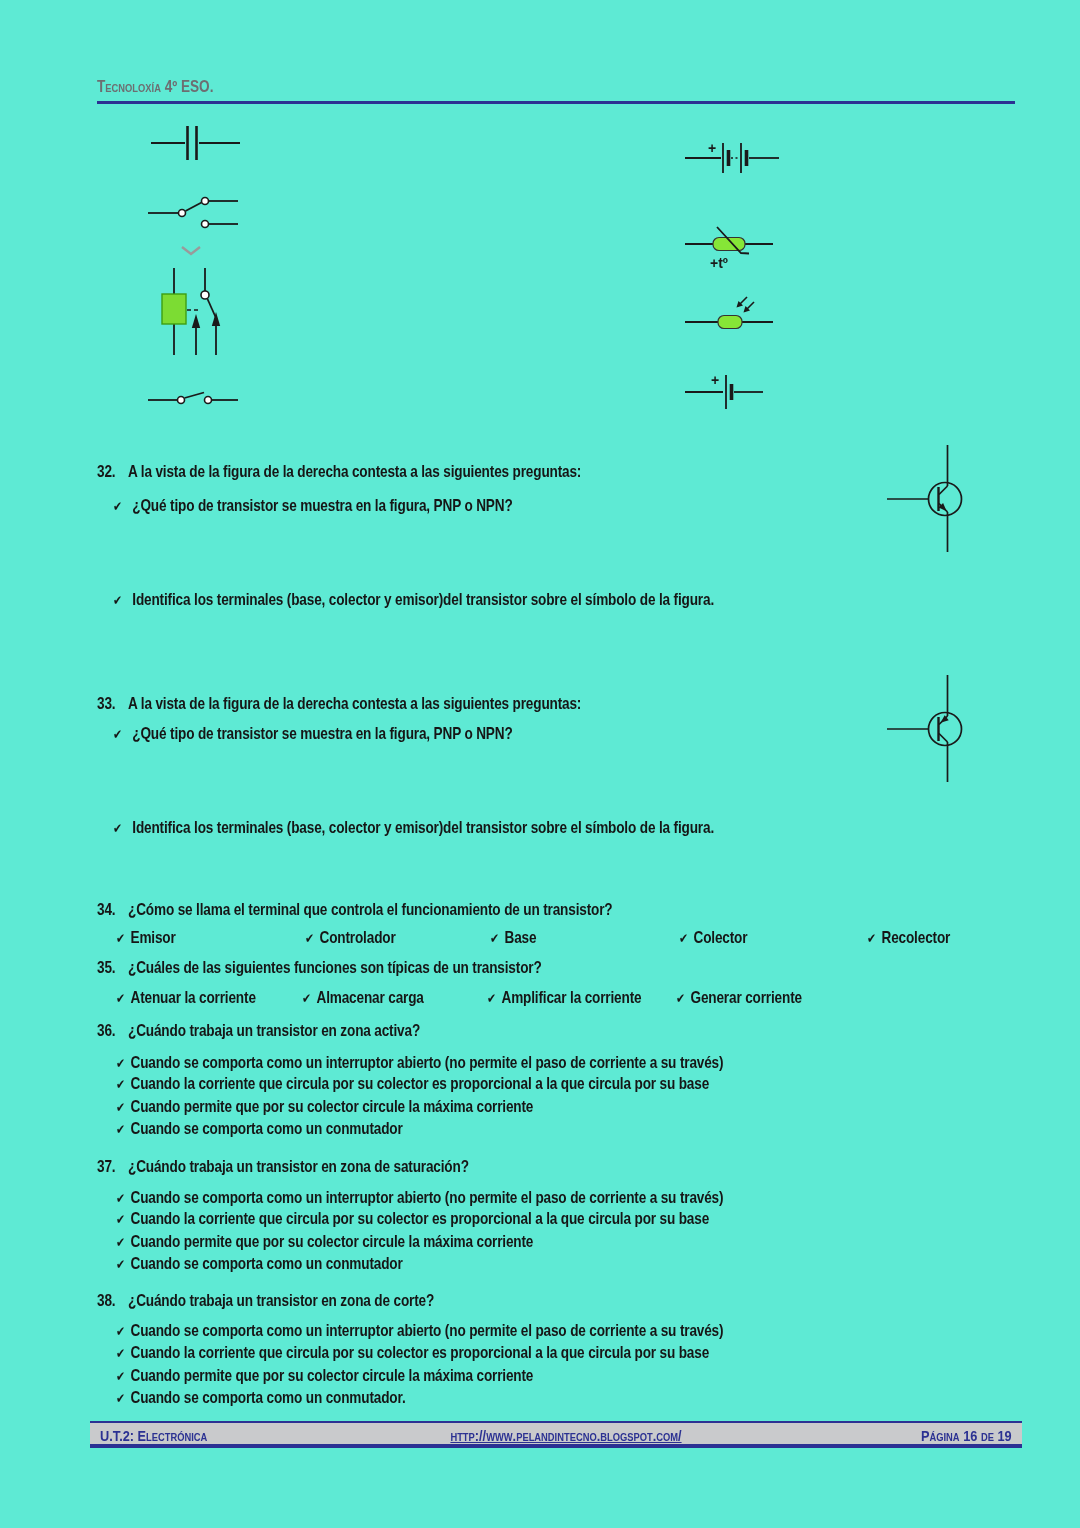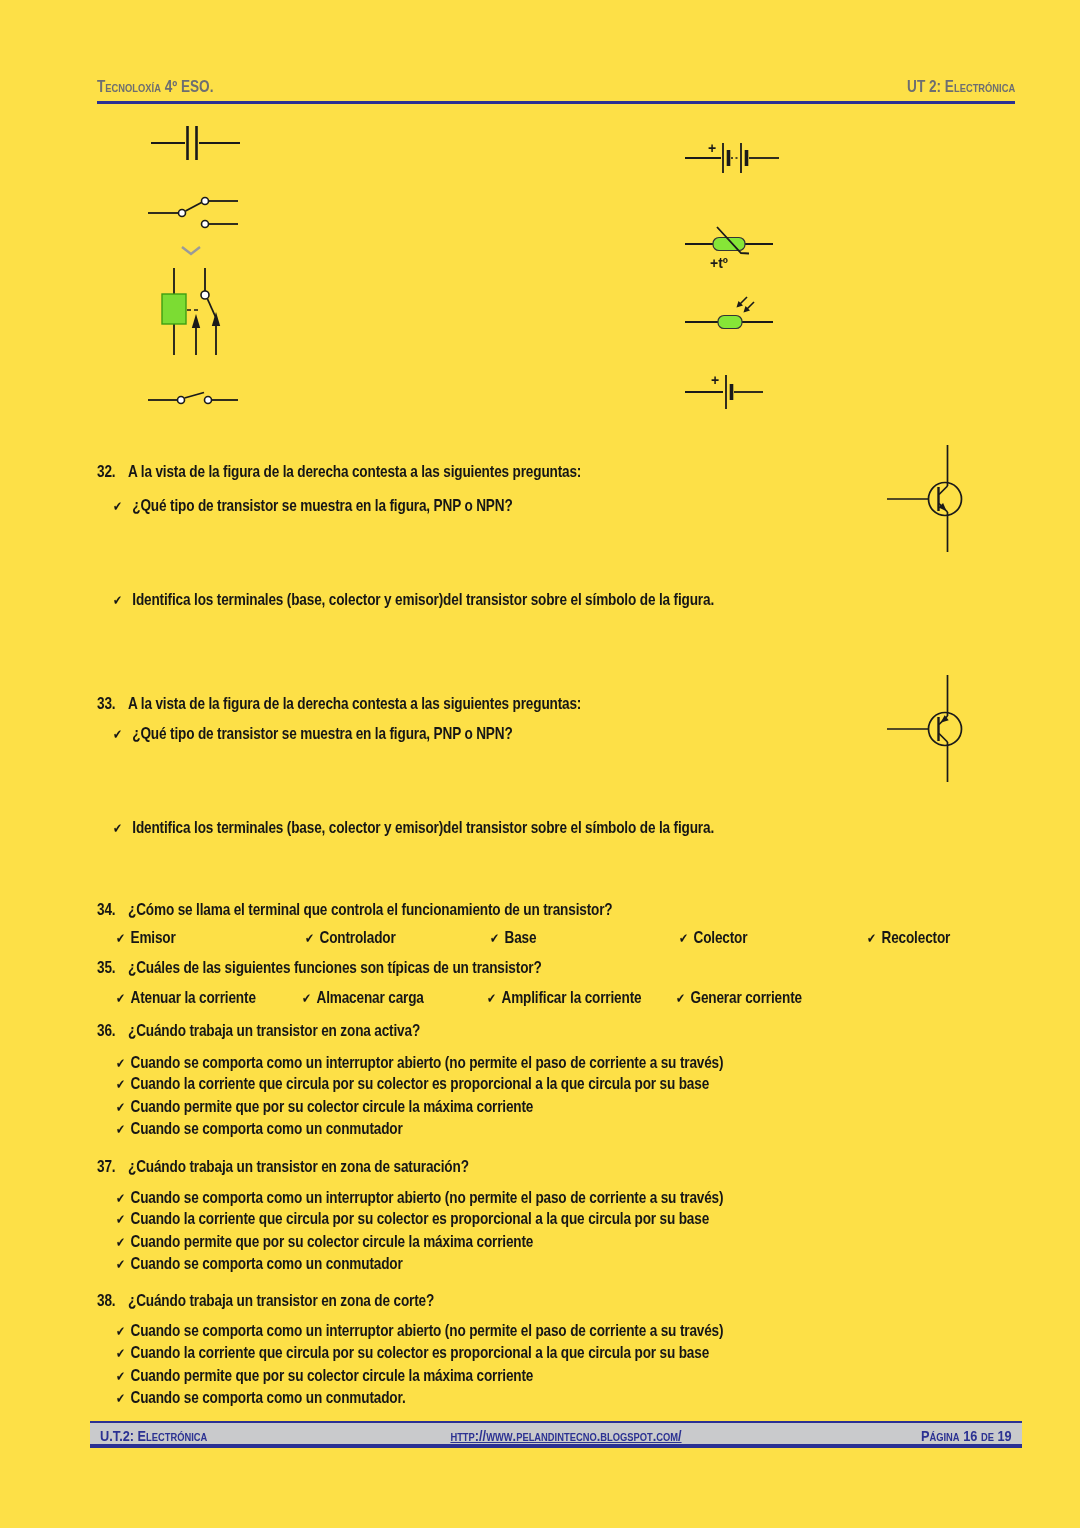--- a/index.html
+++ b/index.html
@@ -1,16 +1,16 @@
 <!DOCTYPE html>
 <html><head>
 <meta charset="utf-8">
 <style>
   html,body{margin:0;padding:0;background:#fff;}
-  .page{position:relative;width:1080px;height:1528px;background:#fde047;overflow:hidden;
+  .page{position:relative;width:1080px;height:1528px;background:#5eead4;overflow:hidden;
         font-family:"Liberation Sans",sans-serif;}
   .abs{position:absolute;}
   
   .ct{position:absolute;display:inline-block;white-space:nowrap;
       font:700 17px "Liberation Sans",sans-serif;letter-spacing:-0.2px;color:#161616;
       transform:scaleX(0.8);transform-origin:0 50%;}
   .ct .chk{font-family:"DejaVu Sans",sans-serif;font-size:13.5px;margin-right:7px;}
   .ct .chk.gap2{margin-right:13px;}
   
   .hdr{position:absolute;display:inline-block;white-space:nowrap;
@@ -29,23 +29,20 @@
   .ftr.c{transform:scaleX(0.85);transform-origin:50% 50%;text-decoration:underline;}
   .ftr.r{transform:scaleX(0.85);transform-origin:100% 50%;}
   svg{display:block;}
 </style>
 </head>
 <body>
 
 <div class="page">
 
   <div class="hdr" style="left:97px;top:78px;">Tecnoloxía 4º ESO.</div>
-  <div class="abs" style="left:97px;top:78px;width:918px;text-align:right;">
-    <span class="hdr right" style="position:static;">UT 2: Electrónica</span>
-  </div>
   <div class="rule" style="left:97px;top:101px;width:918px;height:3px;"></div>
 
   <svg class="abs" style="left:143px;top:122px;" width="110" height="45" viewBox="0 0 110 45">
     <line x1="8" y1="21" x2="42" y2="21" stroke="#1a1a1a" stroke-width="1.8"></line>
     <line x1="44.5" y1="4" x2="44.5" y2="38" stroke="#1a1a1a" stroke-width="2.6"></line>
     <line x1="53.5" y1="4" x2="53.5" y2="38" stroke="#1a1a1a" stroke-width="2.6"></line>
     <line x1="56" y1="21" x2="97" y2="21" stroke="#1a1a1a" stroke-width="1.8"></line>
   </svg>
 
   <svg class="abs" style="left:143px;top:183px;" width="110" height="60" viewBox="0 0 110 60">

